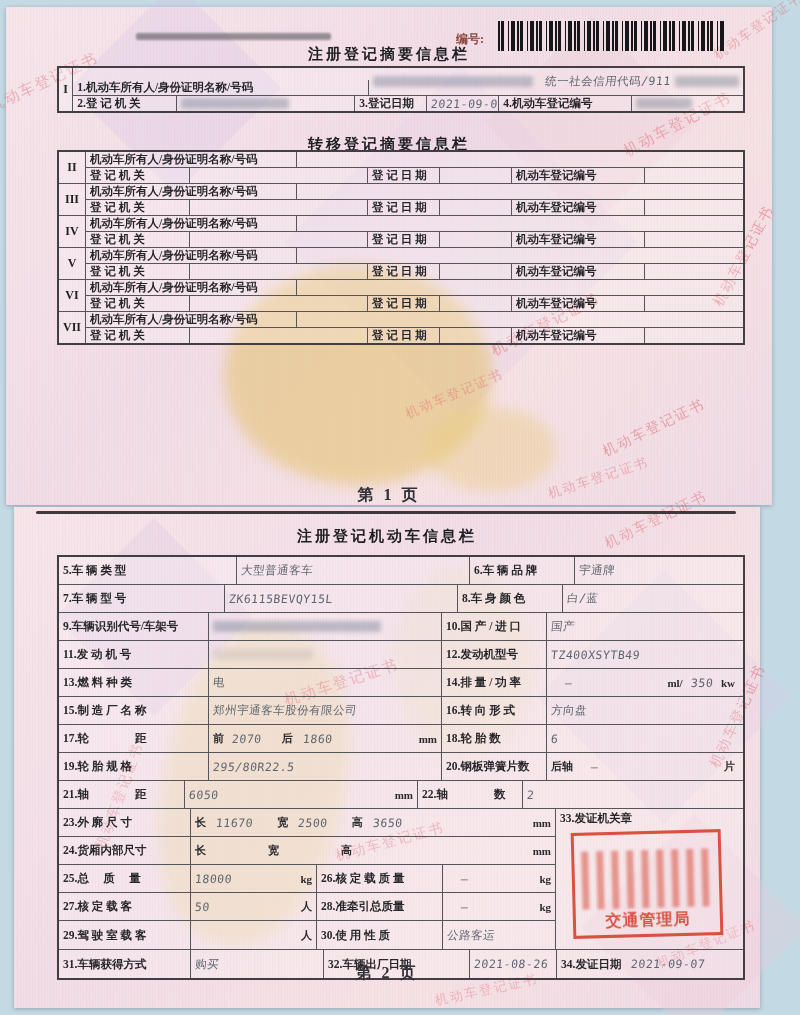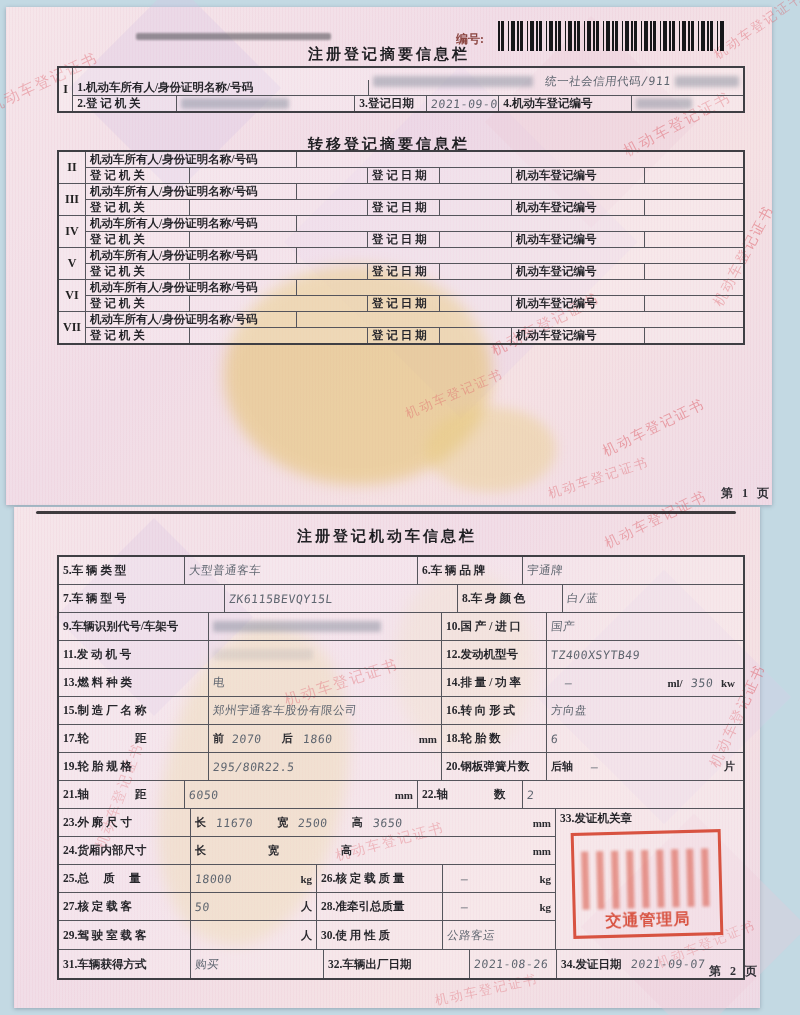--- a/index.html
+++ b/index.html
@@ -41,21 +41,21 @@
   .redact{background:rgba(125,132,148,.45);filter:blur(2px);border-radius:2px;height:11px;display:inline-block;}
   .rom{width:27px;justify-content:center;font-size:12px;color:#222;font-weight:600;
        display:flex;align-items:center;border-right:1px solid #55555c;}
   .sec{display:flex;border-bottom:1px solid #55555c;}
   .sec:last-child{border-bottom:none;}
   .sec-rows{flex:1;display:flex;flex-direction:column;}
   .sec-rows .r{flex:1;}
   .h27 .r{height:27px;}
   .h29 .r{height:29px;}
   .r2{height:28px;}
-  .footer{position:absolute;width:100%;text-align:right;font-size:12px;color:#303036;letter-spacing:3px;font-weight:600;}
+  .footer{position:absolute;width:100%;text-align:center;font-size:16px;color:#303036;letter-spacing:3px;font-weight:600;}
   .serial-label{position:absolute;font-size:12px;font-weight:700;color:#8b4540;}
   .barcode{
     position:absolute;height:30px;
     background:repeating-linear-gradient(90deg,
       #17171a 0 2px,rgba(0,0,0,0) 2px 3px,
       #17171a 3px 6px,rgba(0,0,0,0) 6px 10px,
       #17171a 10px 11px,rgba(0,0,0,0) 11px 13px,
       #17171a 13px 17px,rgba(0,0,0,0) 17px 19px);
     filter:blur(.3px);
   }
@@ -270,21 +270,21 @@
   <div class="wm" style="left:640px;top:428px;transform:rotate(-22deg);opacity:.4;font-size:13px;">机动车登记证书</div>
   <div class="wm" style="left:420px;top:474px;transform:rotate(-12deg);opacity:.35;font-size:13px;">机动车登记证书</div>
 
   <div class="edge-line" style="left:22px;top:4px;width:700px;height:3px;"></div>
 
   <div class="title" style="top:20px;">注册登记机动车信息栏</div>
 
   <div class="t" style="left:43px;top:48px;width:688px;">
 
     <div class="r r2">
-      <div class="c lab" style="width:126px;">5.车 辆 类 型</div>
+      <div class="c lab" style="width:178px;">5.车 辆 类 型</div>
       <div class="c" style="width:233px;">
           <span class="v">大型普通客车</span>
         </div>
       <div class="c lab" style="width:105px;">6.车 辆 品 牌</div>
       <div class="c fl1">
           <span class="v">宇通牌</span>
         </div>
     </div>
 
     <div class="r r2">

